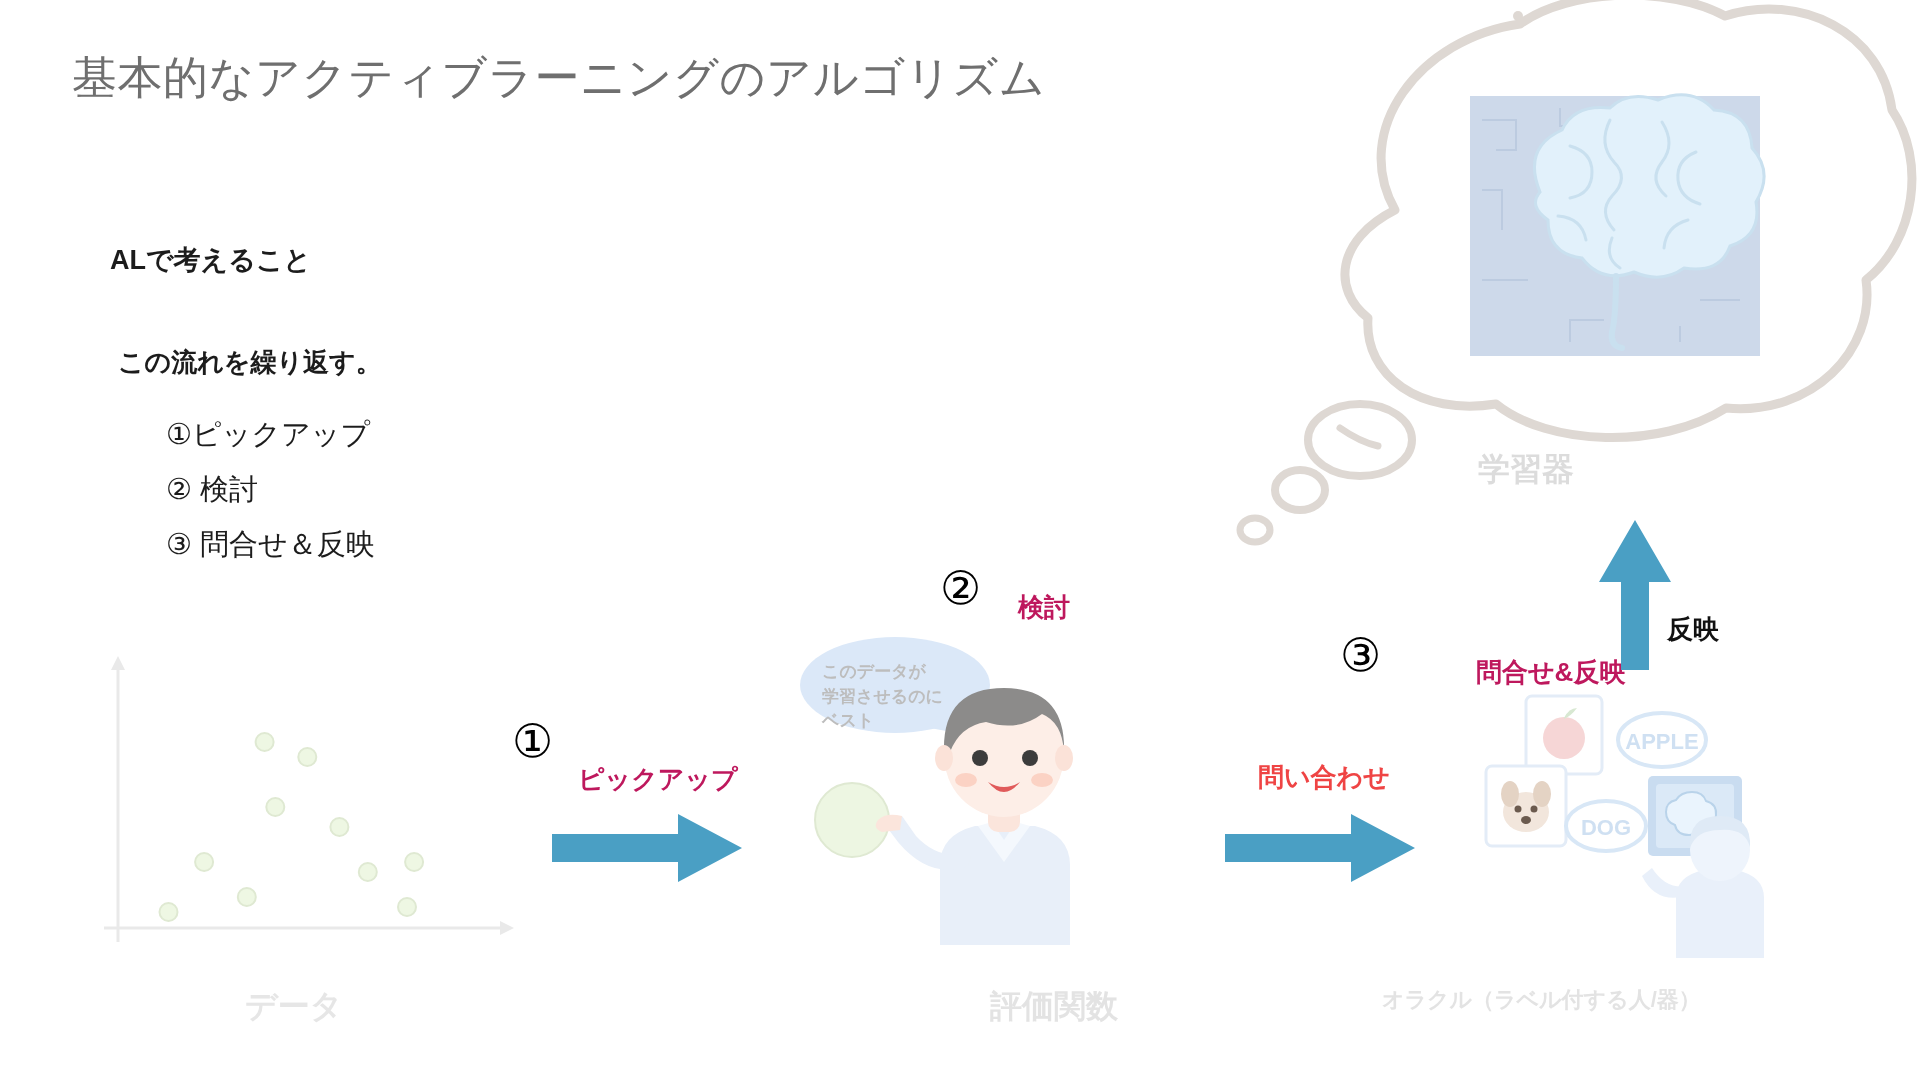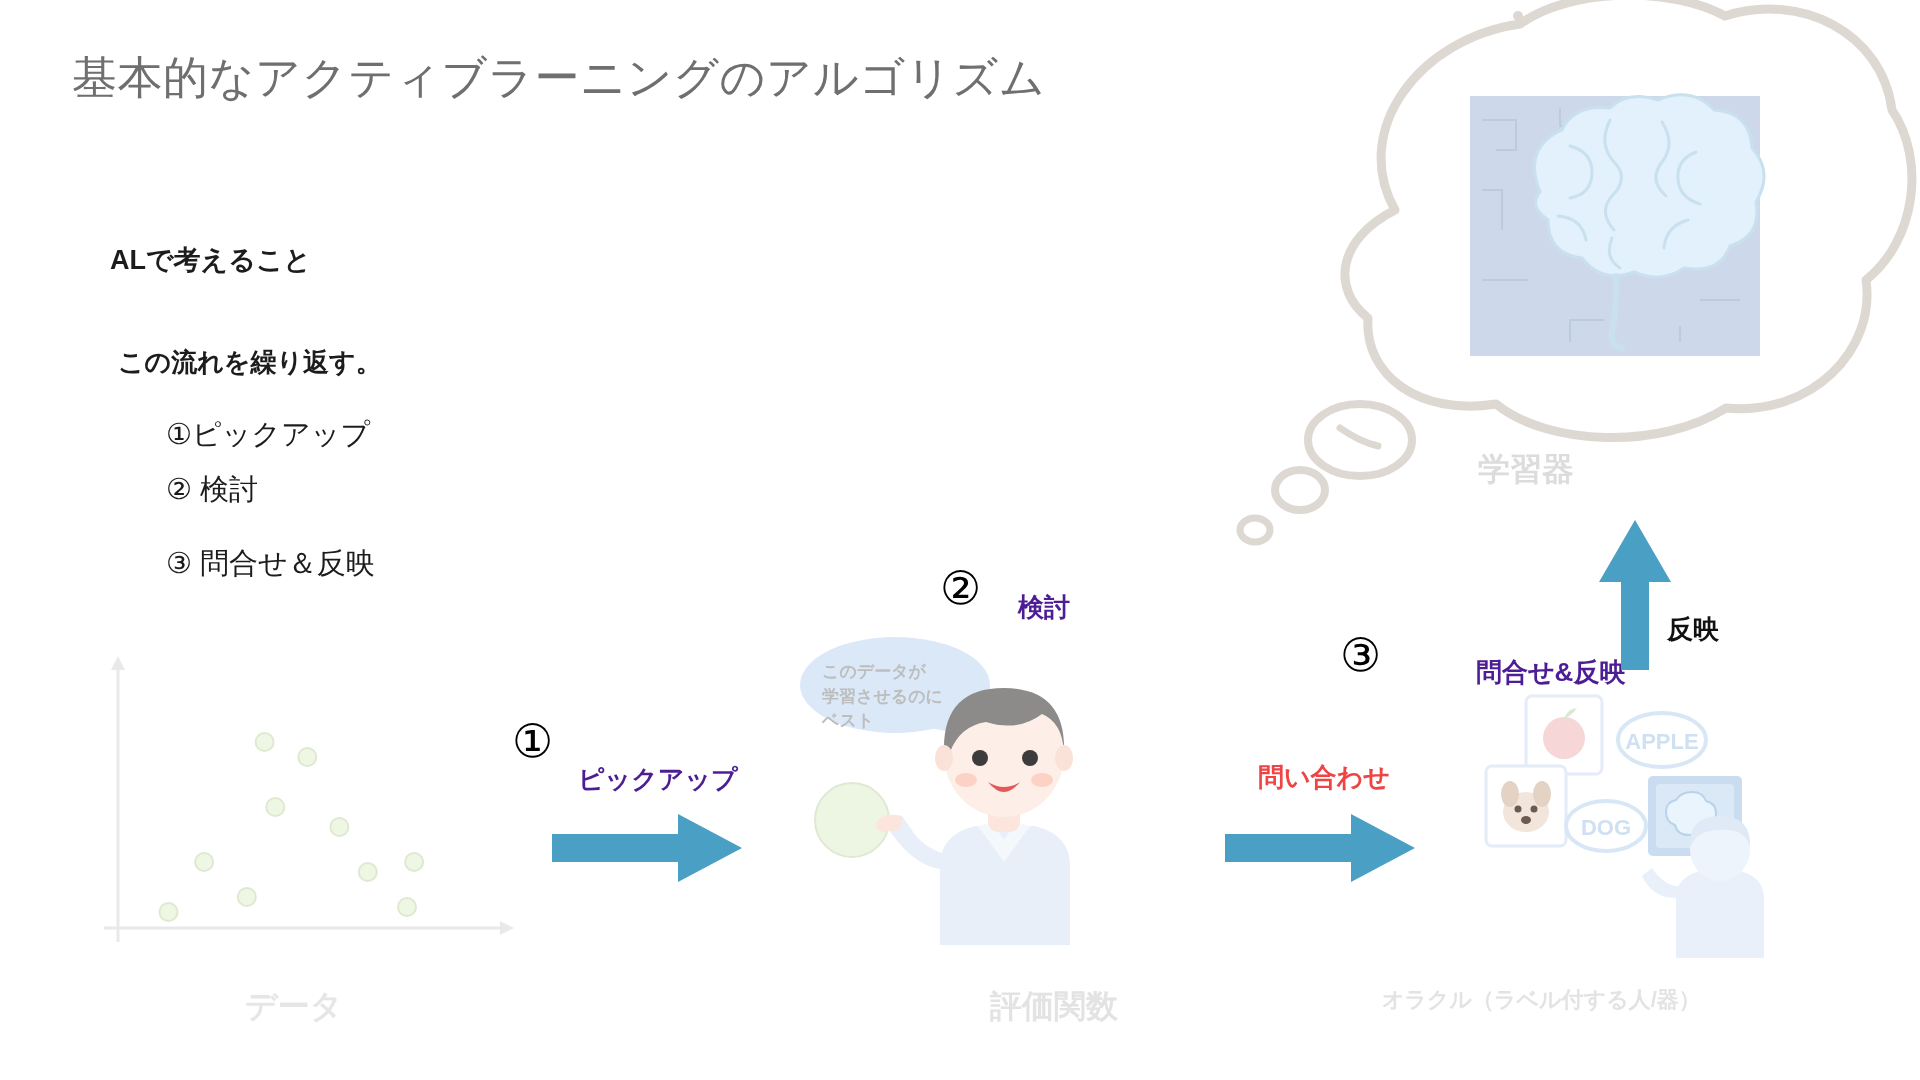--- a/index.html
+++ b/index.html
@@ -54,21 +54,21 @@
     position: absolute;
     left: 118px;
     font-size: 29px;
     font-weight: 400;
     color: #1c1c1c;
     white-space: nowrap;
     margin-left: 48px;
   }
   #flow-step-0 { top: 415px; }
   #flow-step-1 { top: 470px; }
-  #flow-step-2 { top: 544px; }
+  #flow-step-2 { top: 525px; }
 
   
   #scatter {
     position: absolute;
     left: 100px;
     top: 650px;
     width: 420px;
     height: 300px;
   }
   #scatter svg { display: block; }
@@ -88,21 +88,21 @@
     font-size: 46px;
     font-weight: 400;
     color: #000000;
     line-height: 1;
     white-space: nowrap;
   }
   .step-caption {
     position: absolute;
     font-size: 26px;
     font-weight: bold;
-    color: #4c1d95;
+    color: #be185d;
     white-space: nowrap;
   }
   #badge-1 { left: 512px; top: 718px; }
   #caption-1 { left: 578px; top: 762px; }
   #badge-2 { left: 940px; top: 565px; }
   #caption-2 { left: 1018px; top: 590px; }
   #badge-3 { left: 1340px; top: 632px; }
   #caption-3 { left: 1476px; top: 655px; }
 
   

